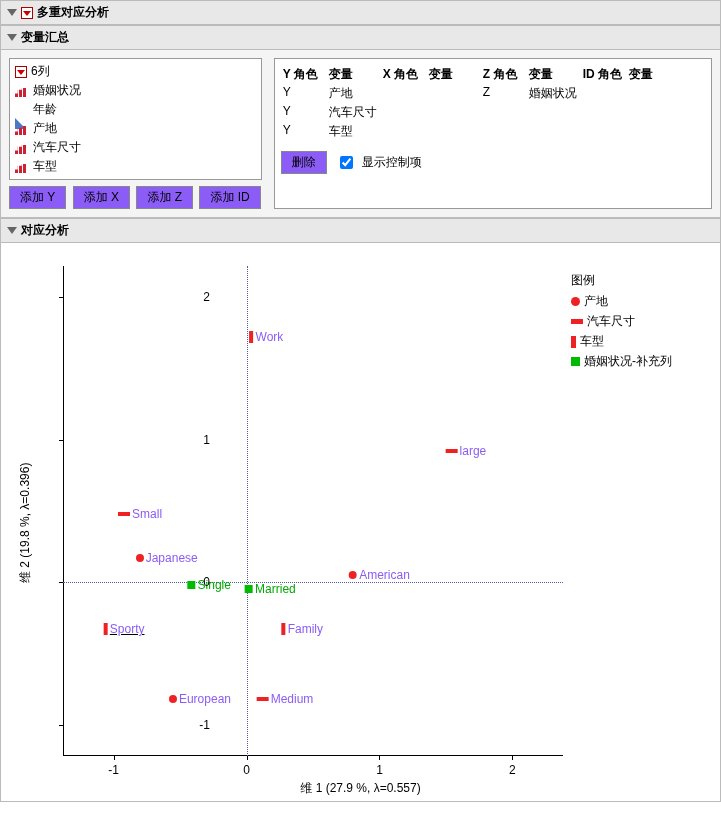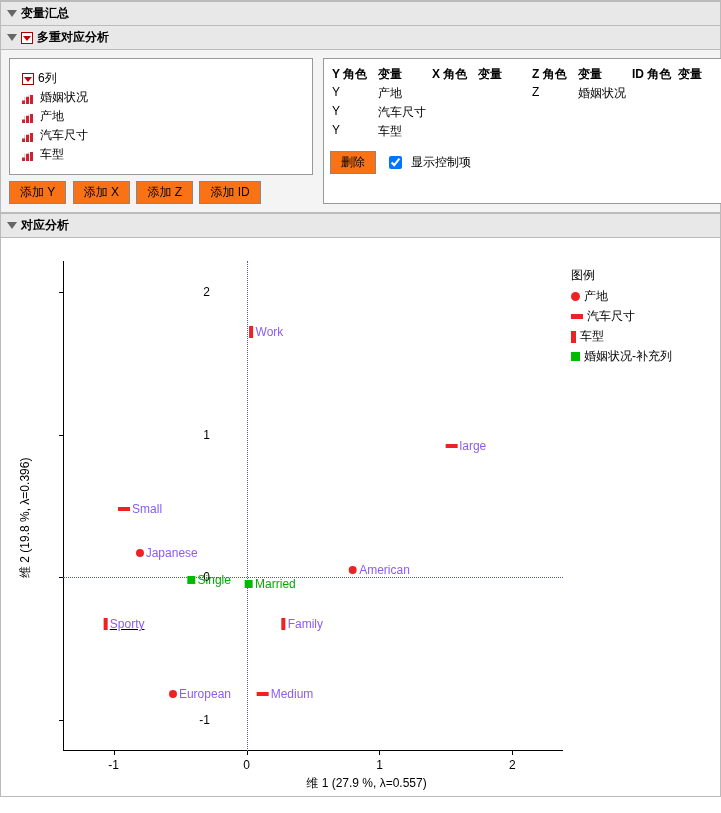--- a/index.html
+++ b/index.html
@@ -5,28 +5,28 @@
   * { box-sizing: border-box; }
   body { margin:0; font-family:"Microsoft YaHei","SimSun",Arial,sans-serif; font-size:12px; background:#fff; }
   .outer { width:721px; border:1px solid #bbb; }
   .section-header { background:#e8e8e8; border-bottom:1px solid #bbb; padding:3px 6px; font-weight:bold; display:flex; align-items:center; }
   .section-header.sub { border-top:1px solid #bbb; }
   .disclose { width:0; height:0; border-left:5px solid transparent; border-right:5px solid transparent; border-top:7px solid #666; margin-right:4px; cursor:pointer; }
   .red-menu-icon { width:12px; height:12px; border:1px solid #a00; position:relative; margin-right:4px; background:#fff; cursor:pointer; }
   .red-menu-icon::after { content:""; position:absolute; left:1px; top:3px; width:0; height:0; border-left:4px solid transparent; border-right:4px solid transparent; border-top:5px solid #c00; }
   .var-summary-body { background:#f4f4f4; padding:8px; display:flex; gap:10px; border-bottom:1px solid #bbb; }
   .col-list-wrap { display:flex; flex-direction:column; }
-  .col-list { width:304px; background:#fff; border:1px solid #999; padding:10px; }
+  .col-list { width:253px; background:#fff; border:1px solid #999; padding:3px; }
   .col-list-header { display:flex; align-items:center; padding:1px 2px; }
   .col-item { display:flex; align-items:center; padding:1px 2px; }
   .icon-box { width:14px; height:11px; margin-right:4px; display:inline-block; position:relative; }
   .icon-bars2 { background:linear-gradient(to right,#c23 0 3px, transparent 3px 4px, #c23 4px 7px, transparent 7px 8px, #c23 8px 11px); height:9px; width:11px; position:relative; top:1px; clip-path: polygon(0 60%, 25% 60%, 25% 20%, 62% 20%, 62% 0%, 100% 0%, 100% 100%, 0 100%); }
   .icon-tri { width:0; height:0; border-left:0px solid transparent; border-right:11px solid transparent; border-bottom:11px solid #4a79c7; transform: scaleX(-1); }
   .btn-row { margin-top:6px; }
-  .btn { background:#f97316; border:1px solid #888; padding:2px 10px; font-size:12px; margin-right:3px; cursor:pointer; font-family:inherit; }
+  .btn { background:#8b5cf6; border:1px solid #888; padding:2px 10px; font-size:12px; margin-right:3px; cursor:pointer; font-family:inherit; }
   .role-panel { flex:1; background:#fff; border:1px solid #999; padding:6px; }
   .role-grid { display:grid; grid-template-columns:repeat(4, 46px 54px); font-size:12px; }
   .role-grid div { padding:1px 2px; white-space:nowrap; }
   .role-grid .b { font-weight:bold; }
   .ctrl-row { margin-top:10px; display:flex; align-items:center; gap:6px; }
   .chk { width:13px; height:13px; }
   .chart-body { padding:12px 10px 4px 10px; position:relative; width:100%; height:558px; }
   .legend { position:absolute; left:570px; top:29px; font-size:12px; }
   .legend-item { display:flex; align-items:center; margin-bottom:3px; }
   .marker { width:9px; height:9px; display:inline-block; margin-right:4px; }
@@ -44,49 +44,53 @@
   .tick-label-y { position:absolute; right:510px; width:30px; text-align:right; font-size:12px; }
   .tick-label-x { position:absolute; transform:translateX(-50%); font-size:12px; top:520px; }
   .point { position:absolute; transform:translate(-50%,-50%); display:flex; align-items:center; }
   .pt-circle { width:8px; height:8px; border-radius:50%; background:#e22; }
   .pt-tall { width:4px; height:12px; background:#e22; }
   .pt-bar { width:12px; height:4px; background:#e22; }
   .pt-square { width:8px; height:8px; background:#0b0; }
   .pt-label { margin-left:2px; font-size:12px; }
   .pt-label.red { color:#8b5cf6; }
   .pt-label.green { color:#0a0; }
-  .axis-title-x { position:absolute; left:50%; transform:translateX(-50%); top:537px; font-size:12px;margin-left:6px; }
+  .axis-title-x { position:absolute; left:50%; transform:translateX(-50%); top:537px; font-size:12px; }
   .axis-title-y { position:absolute; transform: rotate(-90deg); transform-origin:left top; left:16px; top:340px; font-size:12px; white-space:nowrap; }
 </style>
 </head>
 <body>
 
 <div class="outer">
-  <div class="section-header sub">
-    <span class="disclose"></span>
-    <span>变量汇总</span>
-  </div>
-
   <div class="section-header">
     <span class="disclose"></span>
     <span class="red-menu-icon"></span>
     <span>多重对应分析</span>
+  </div>
+
+  <div class="section-header sub">
+    <span class="disclose"></span>
+    <span>变量汇总</span>
   </div>
 
   <div class="var-summary-body">
     <div class="col-list-wrap">
       <div class="col-list">
         <div class="col-list-header">
           <span class="red-menu-icon"></span>
           <span>6列</span>
         </div>
         <div id="col-items">
             <div class="col-item">
               <span class="icon-box"><span class="icon-bars2" style="display: inline-block;"></span></span>
               <span>婚姻状况</span>
+            </div>
+            <div class="col-item">
+              <span class="icon-box"><span class="icon-tri"></span></span>
+              <span>年龄</span>
             </div>
             <div class="col-item">
               <span class="icon-box"><span class="icon-bars2" style="display: inline-block;"></span></span>
               <span>产地</span>
             </div>
             <div class="col-item">
               <span class="icon-box"><span class="icon-bars2" style="display: inline-block;"></span></span>
               <span>汽车尺寸</span>
             </div>
             <div class="col-item">

